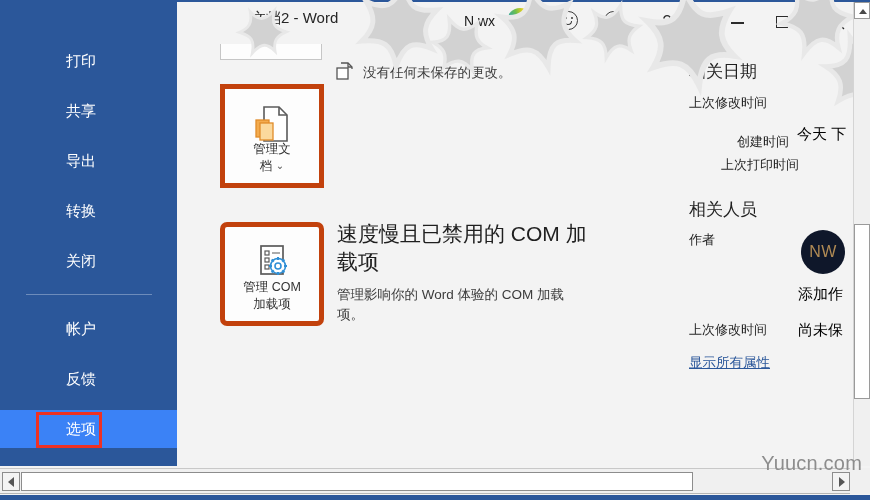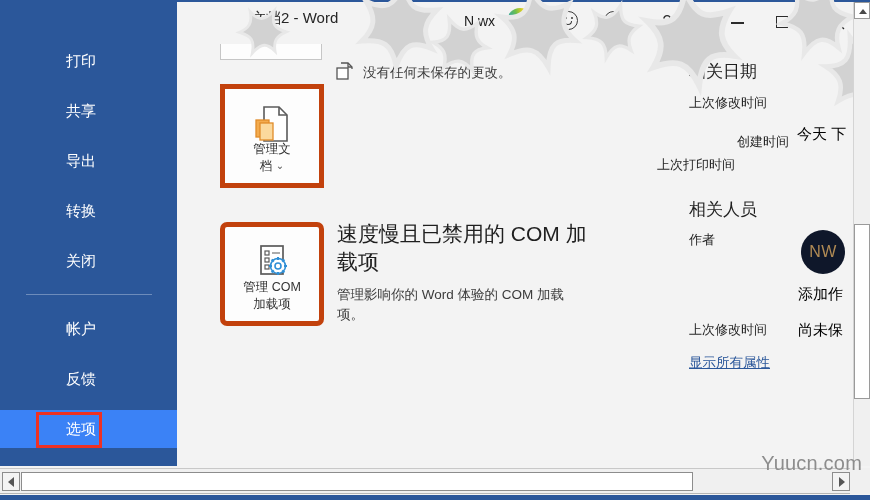--- a/index.html
+++ b/index.html
@@ -539,21 +539,21 @@
 
     <div class="section-sub" style="left:160px; top:283px; width:253px;">管理影响你的 Word 体验的 COM 加载项。</div>
 
     <div class="prop-head" style="left:512px; top:58px;">相关日期</div>
 
     <div class="prop-label" style="left:512px; top:92px;">上次修改时间</div>
 
     <div class="prop-label" style="left:512px; top:131px;margin-left:48px;">创建时间</div>
     <div class="prop-value" style="left:620px; top:123px;">今天 下</div>
 
-    <div class="prop-label" style="left:480px; top:154px;text-align:center;">上次打印时间</div>
+    <div class="prop-label" style="left:544px; top:154px;text-align:center;">上次打印时间</div>
 
     <div class="prop-head" style="left:512px; top:196px;">相关人员</div>
 
     <div class="prop-label" style="left:512px; top:229px;">作者</div>
 
     <div class="avatar" style="left:624px; top:228px;">NW</div>
 
     <div class="prop-value" style="left:621px; top:283px;">添加作</div>
 
     <div class="prop-label" style="left:512px; top:319px;">上次修改时间</div>

